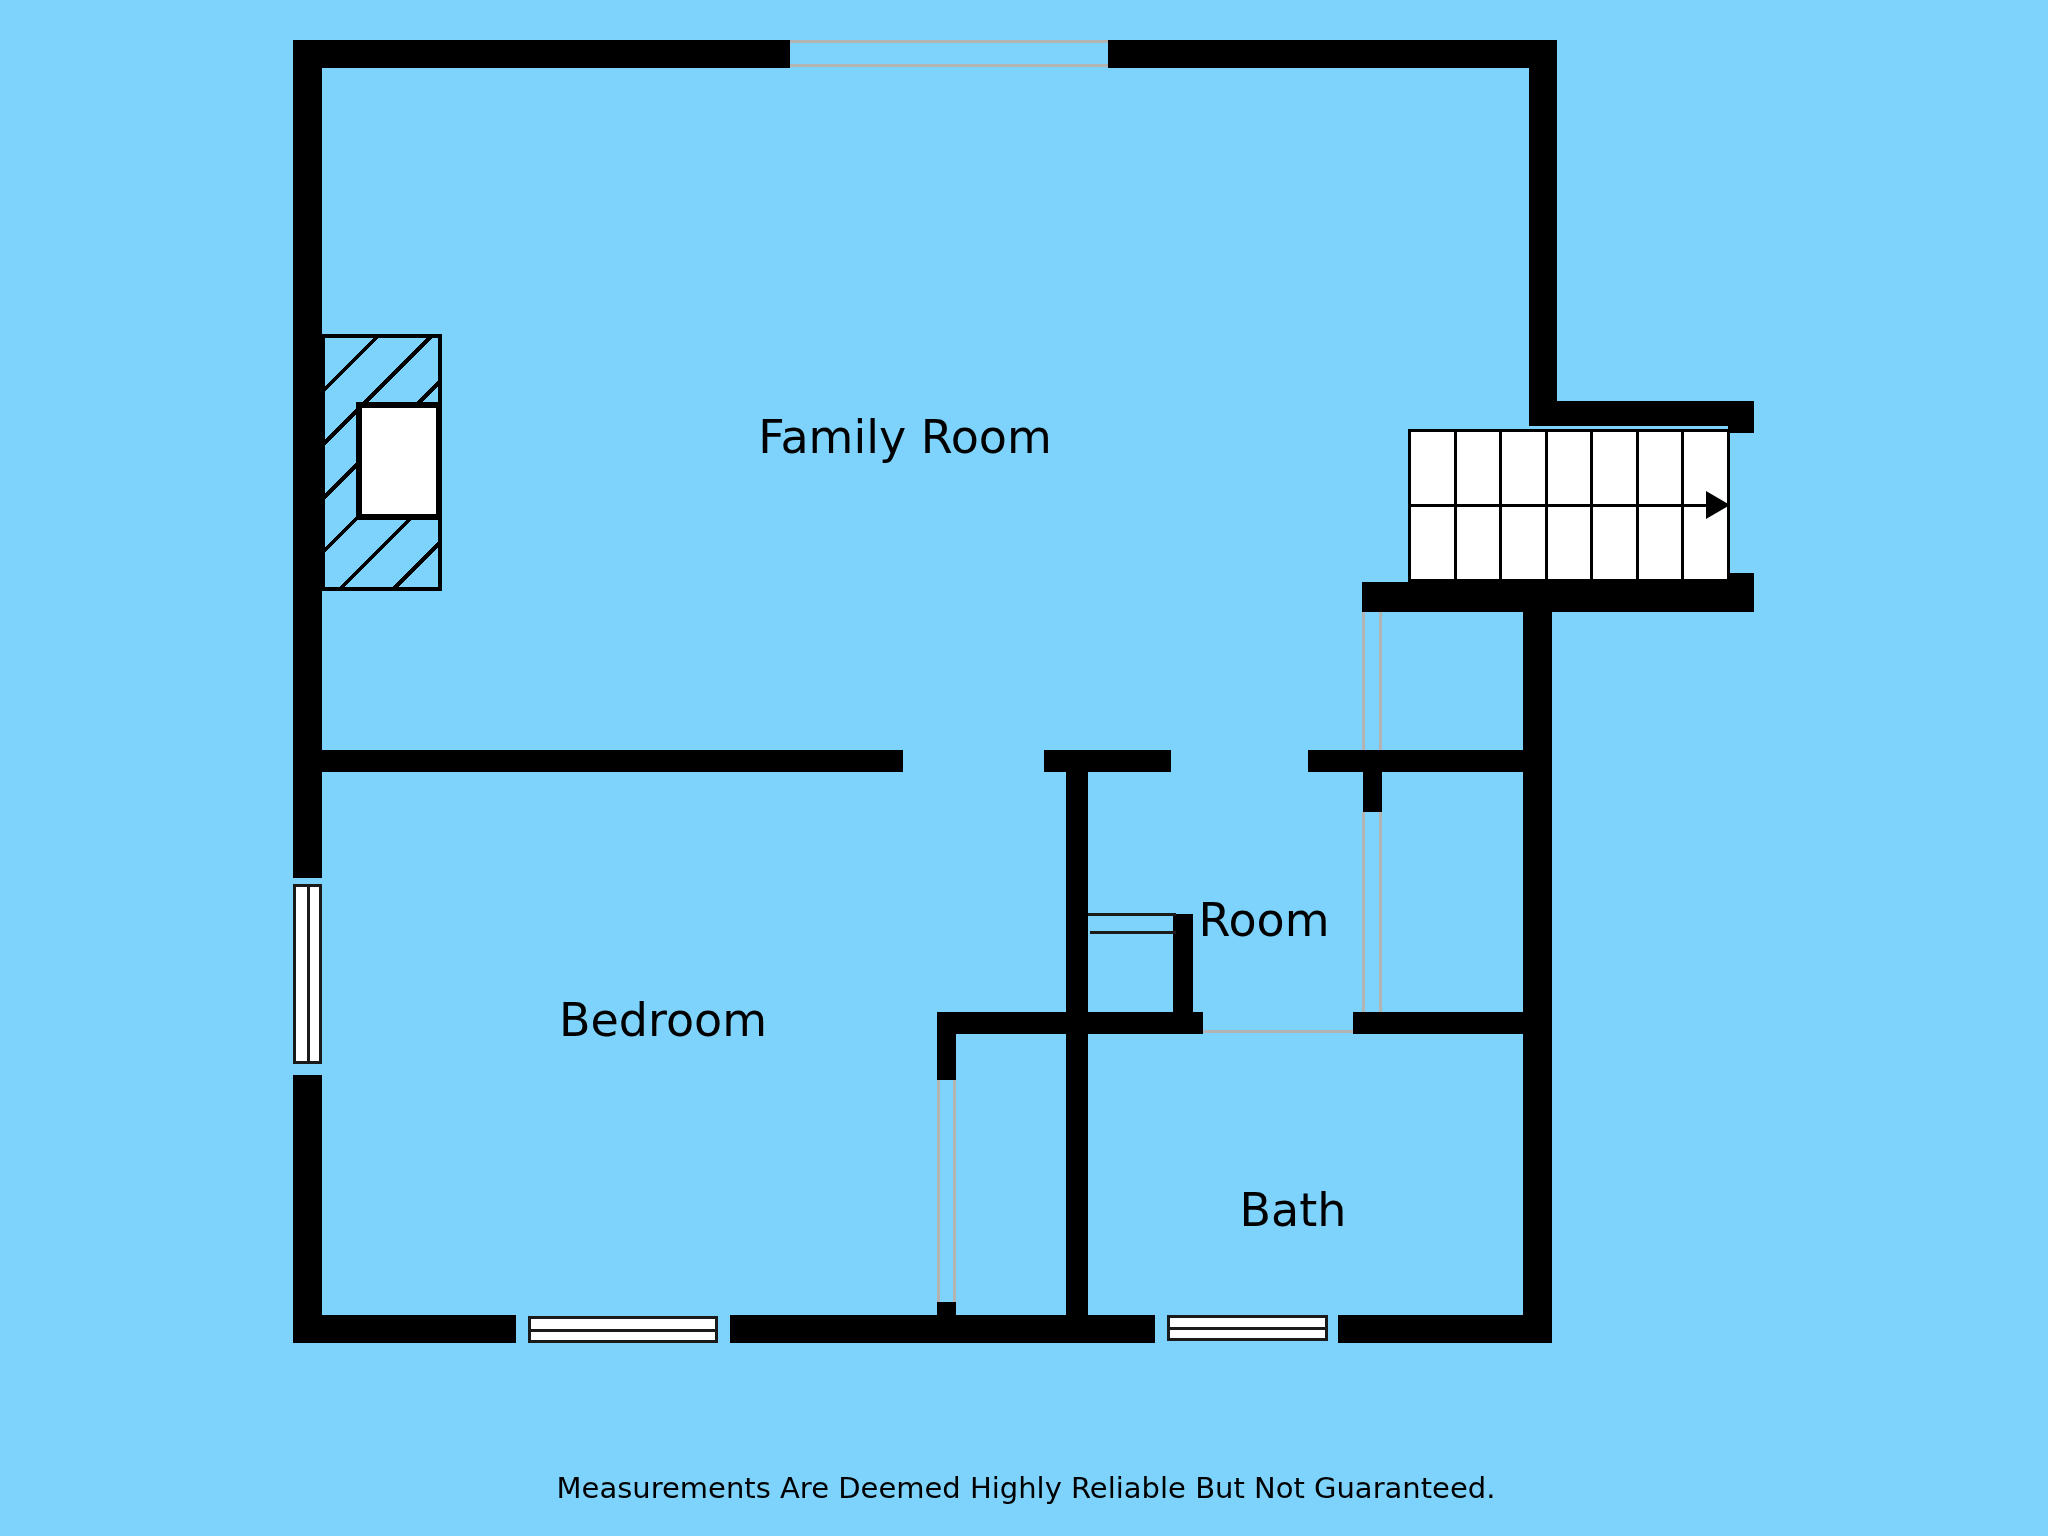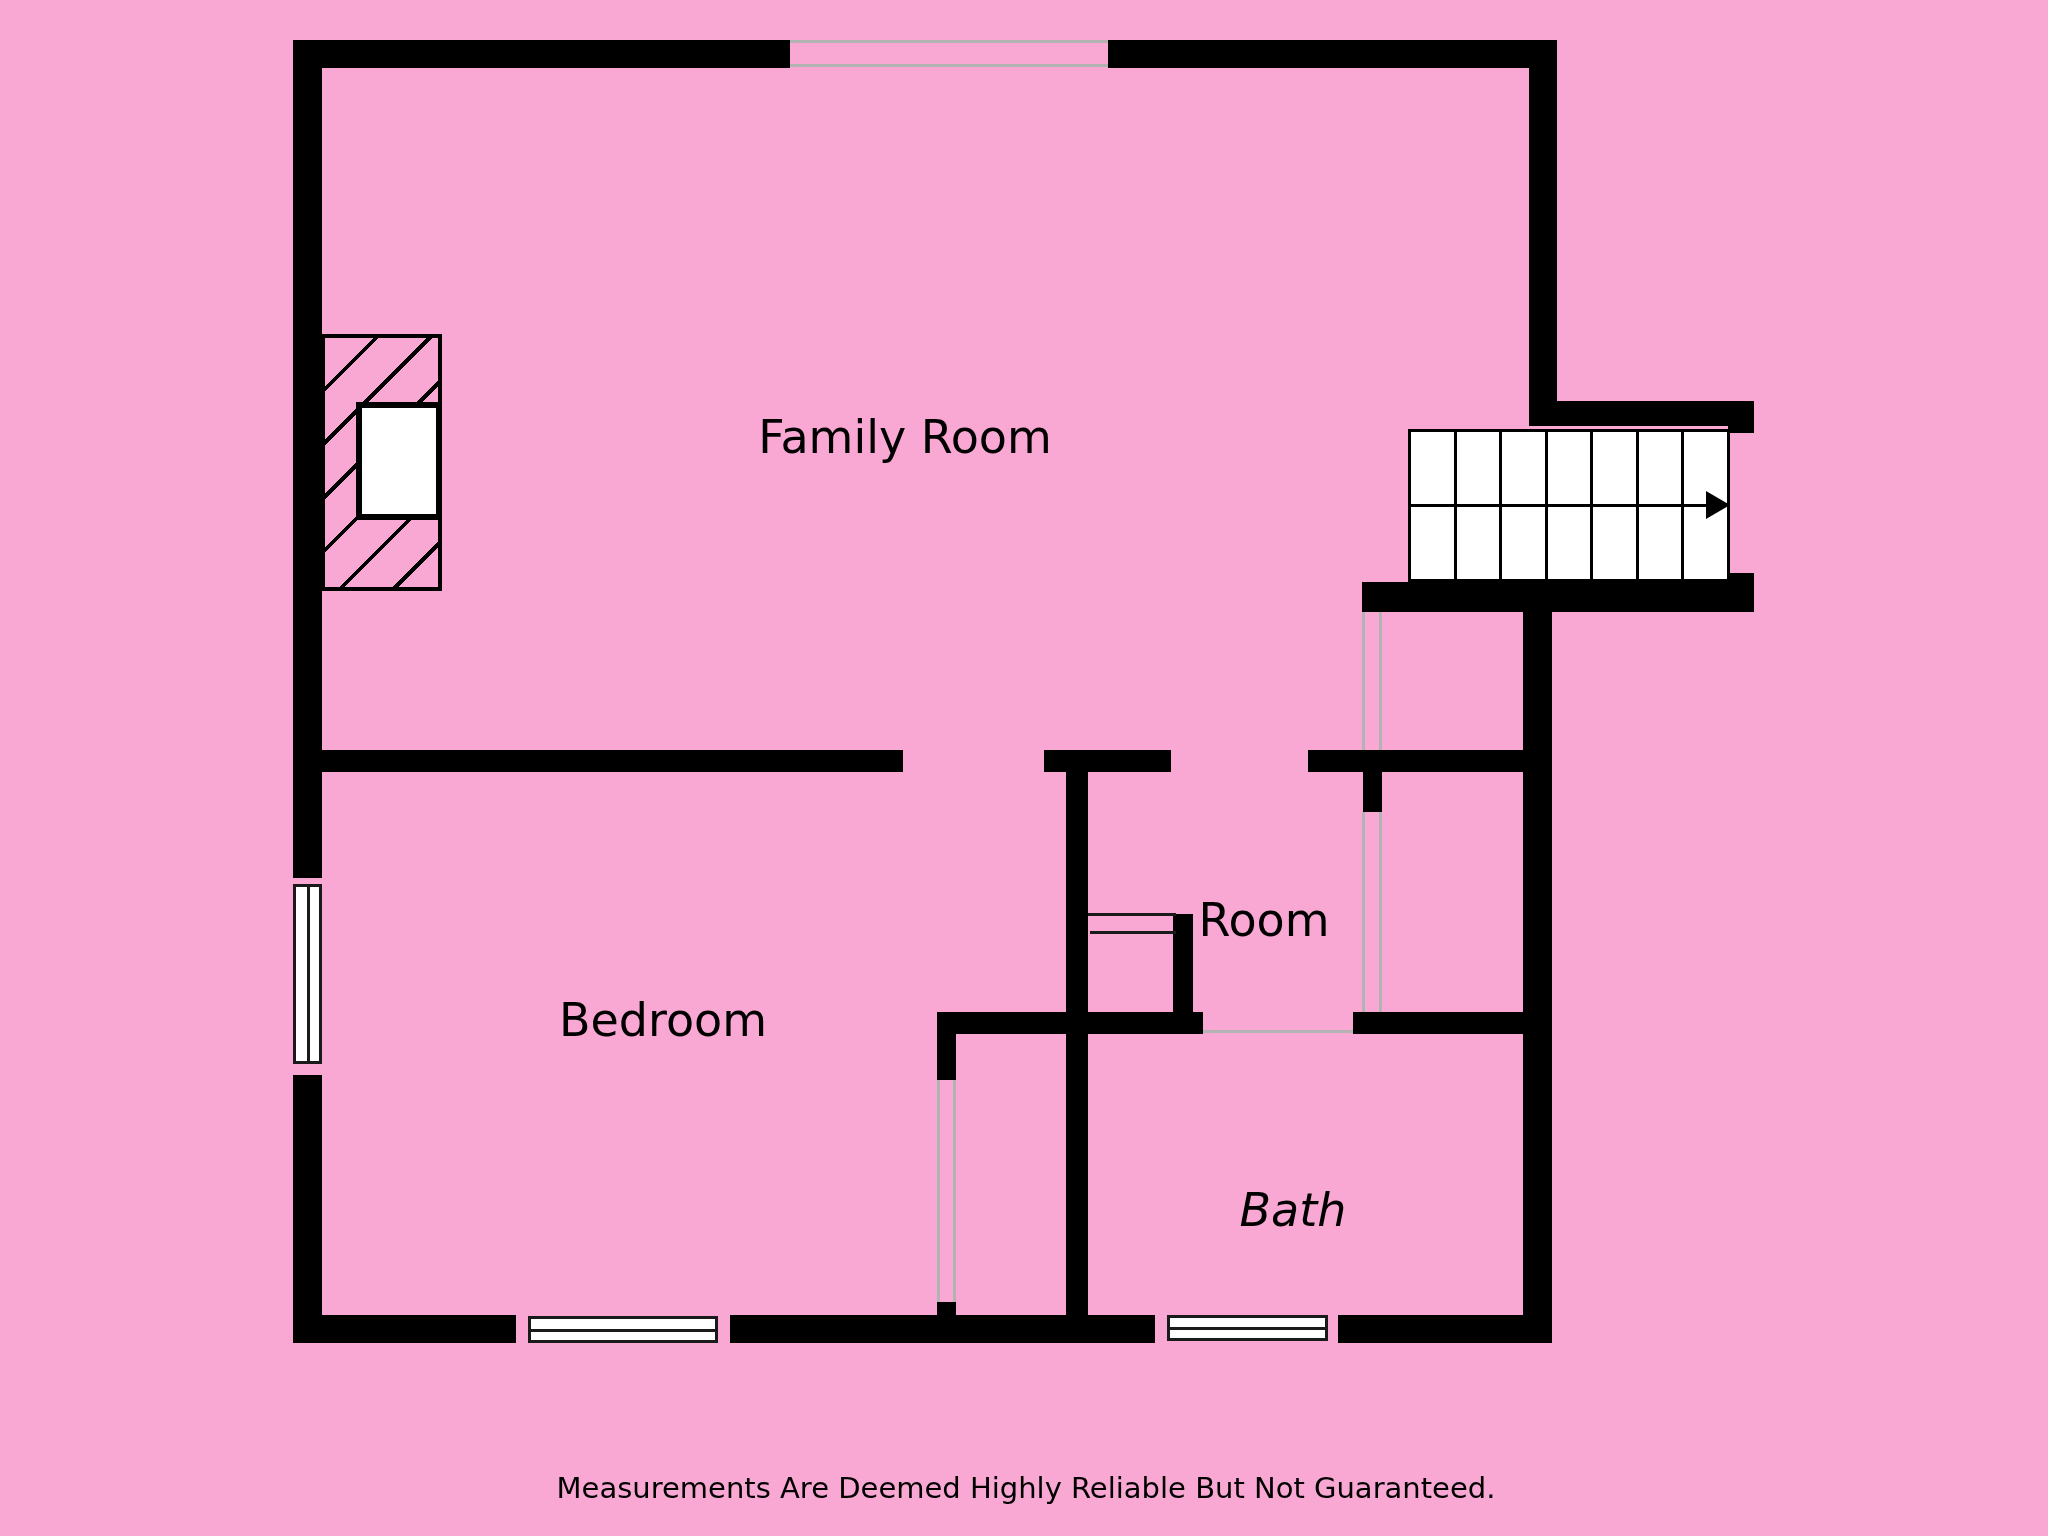--- a/index.html
+++ b/index.html
@@ -4,21 +4,21 @@
 <style>
   html, body {
     margin: 0;
     padding: 0;
     background: #ffffff;
   }
   .stage {
     position: relative;
     width: 2048px;
     height: 1536px;
-    background: #f9a8d4;
+    background: #7dd3fc;
     font-family: "DejaVu Sans", "Liberation Sans", sans-serif;
     overflow: hidden;
   }
   .wall { position: absolute; background: #000000; }
   .openline { position: absolute; background: #b3b3b3; }
   .darkline { position: absolute; background: #1a1a1a; }
 
   
   .window {
     position: absolute;
@@ -167,17 +167,17 @@
       <div class="tread"></div>
       <div class="tread"></div>
       <div class="tread"></div>
     </div>
   <div class="stair-runline"></div>
   <div class="stair-arrowhead"></div>
 
   <div class="room-label" style="left:905px; top:437px;">Family Room</div>
   <div class="room-label" style="left:1264px; top:920px;">Room</div>
   <div class="room-label" style="left:663px; top:1020px;">Bedroom</div>
-  <div class="room-label" style="left:1293px; top:1210px;font-style:italic;">Bath</div>
+  <div class="room-label" style="left:1293px; top:1210px;">Bath</div>
 
   <div class="disclaimer">Measurements Are Deemed Highly Reliable But Not Guaranteed.</div>
 
 </div>
 
 </body></html>

